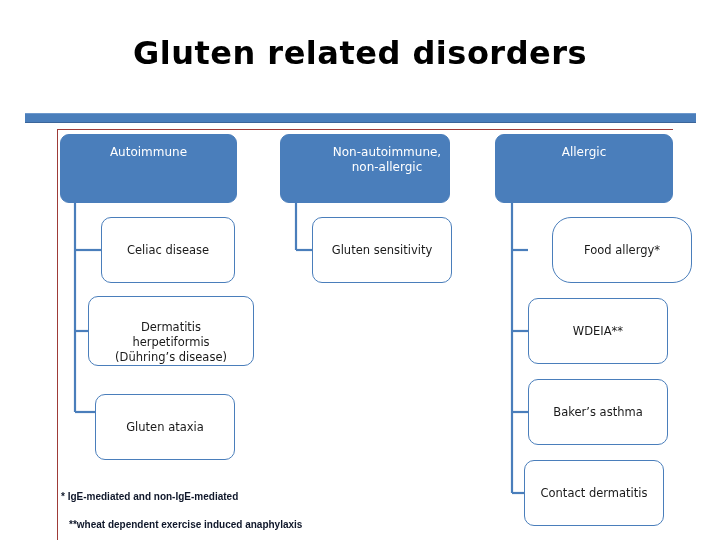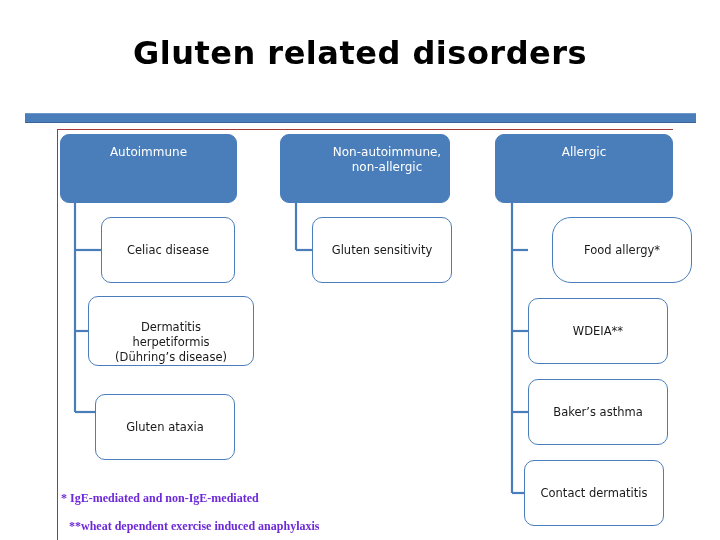--- a/index.html
+++ b/index.html
@@ -99,24 +99,24 @@
     color: #1a1a1a;
     font-family: "DejaVu Sans", sans-serif;
     font-size: 11.5px;
     line-height: 1.3;
   }
   .node .label { display: block; }
 
   
   .footnote {
     position: absolute;
-    font-family: Liberation Serif, serif;
-    font-size: 12px;
+    font-family: Liberation Sans, sans-serif;
+    font-size: 10px;
     font-weight: bold;
-    color: #6d28d9;
+    color: #0f172a;
     white-space: nowrap;
   }
   #footnote-1 { left: 61px; top: 491px; }
   #footnote-2 { left: 61px; top: 519px; margin-left: 8px; }
 </style>
 </head>
 <body>
 
 <div id="slide-title">Gluten related disorders</div>
 

